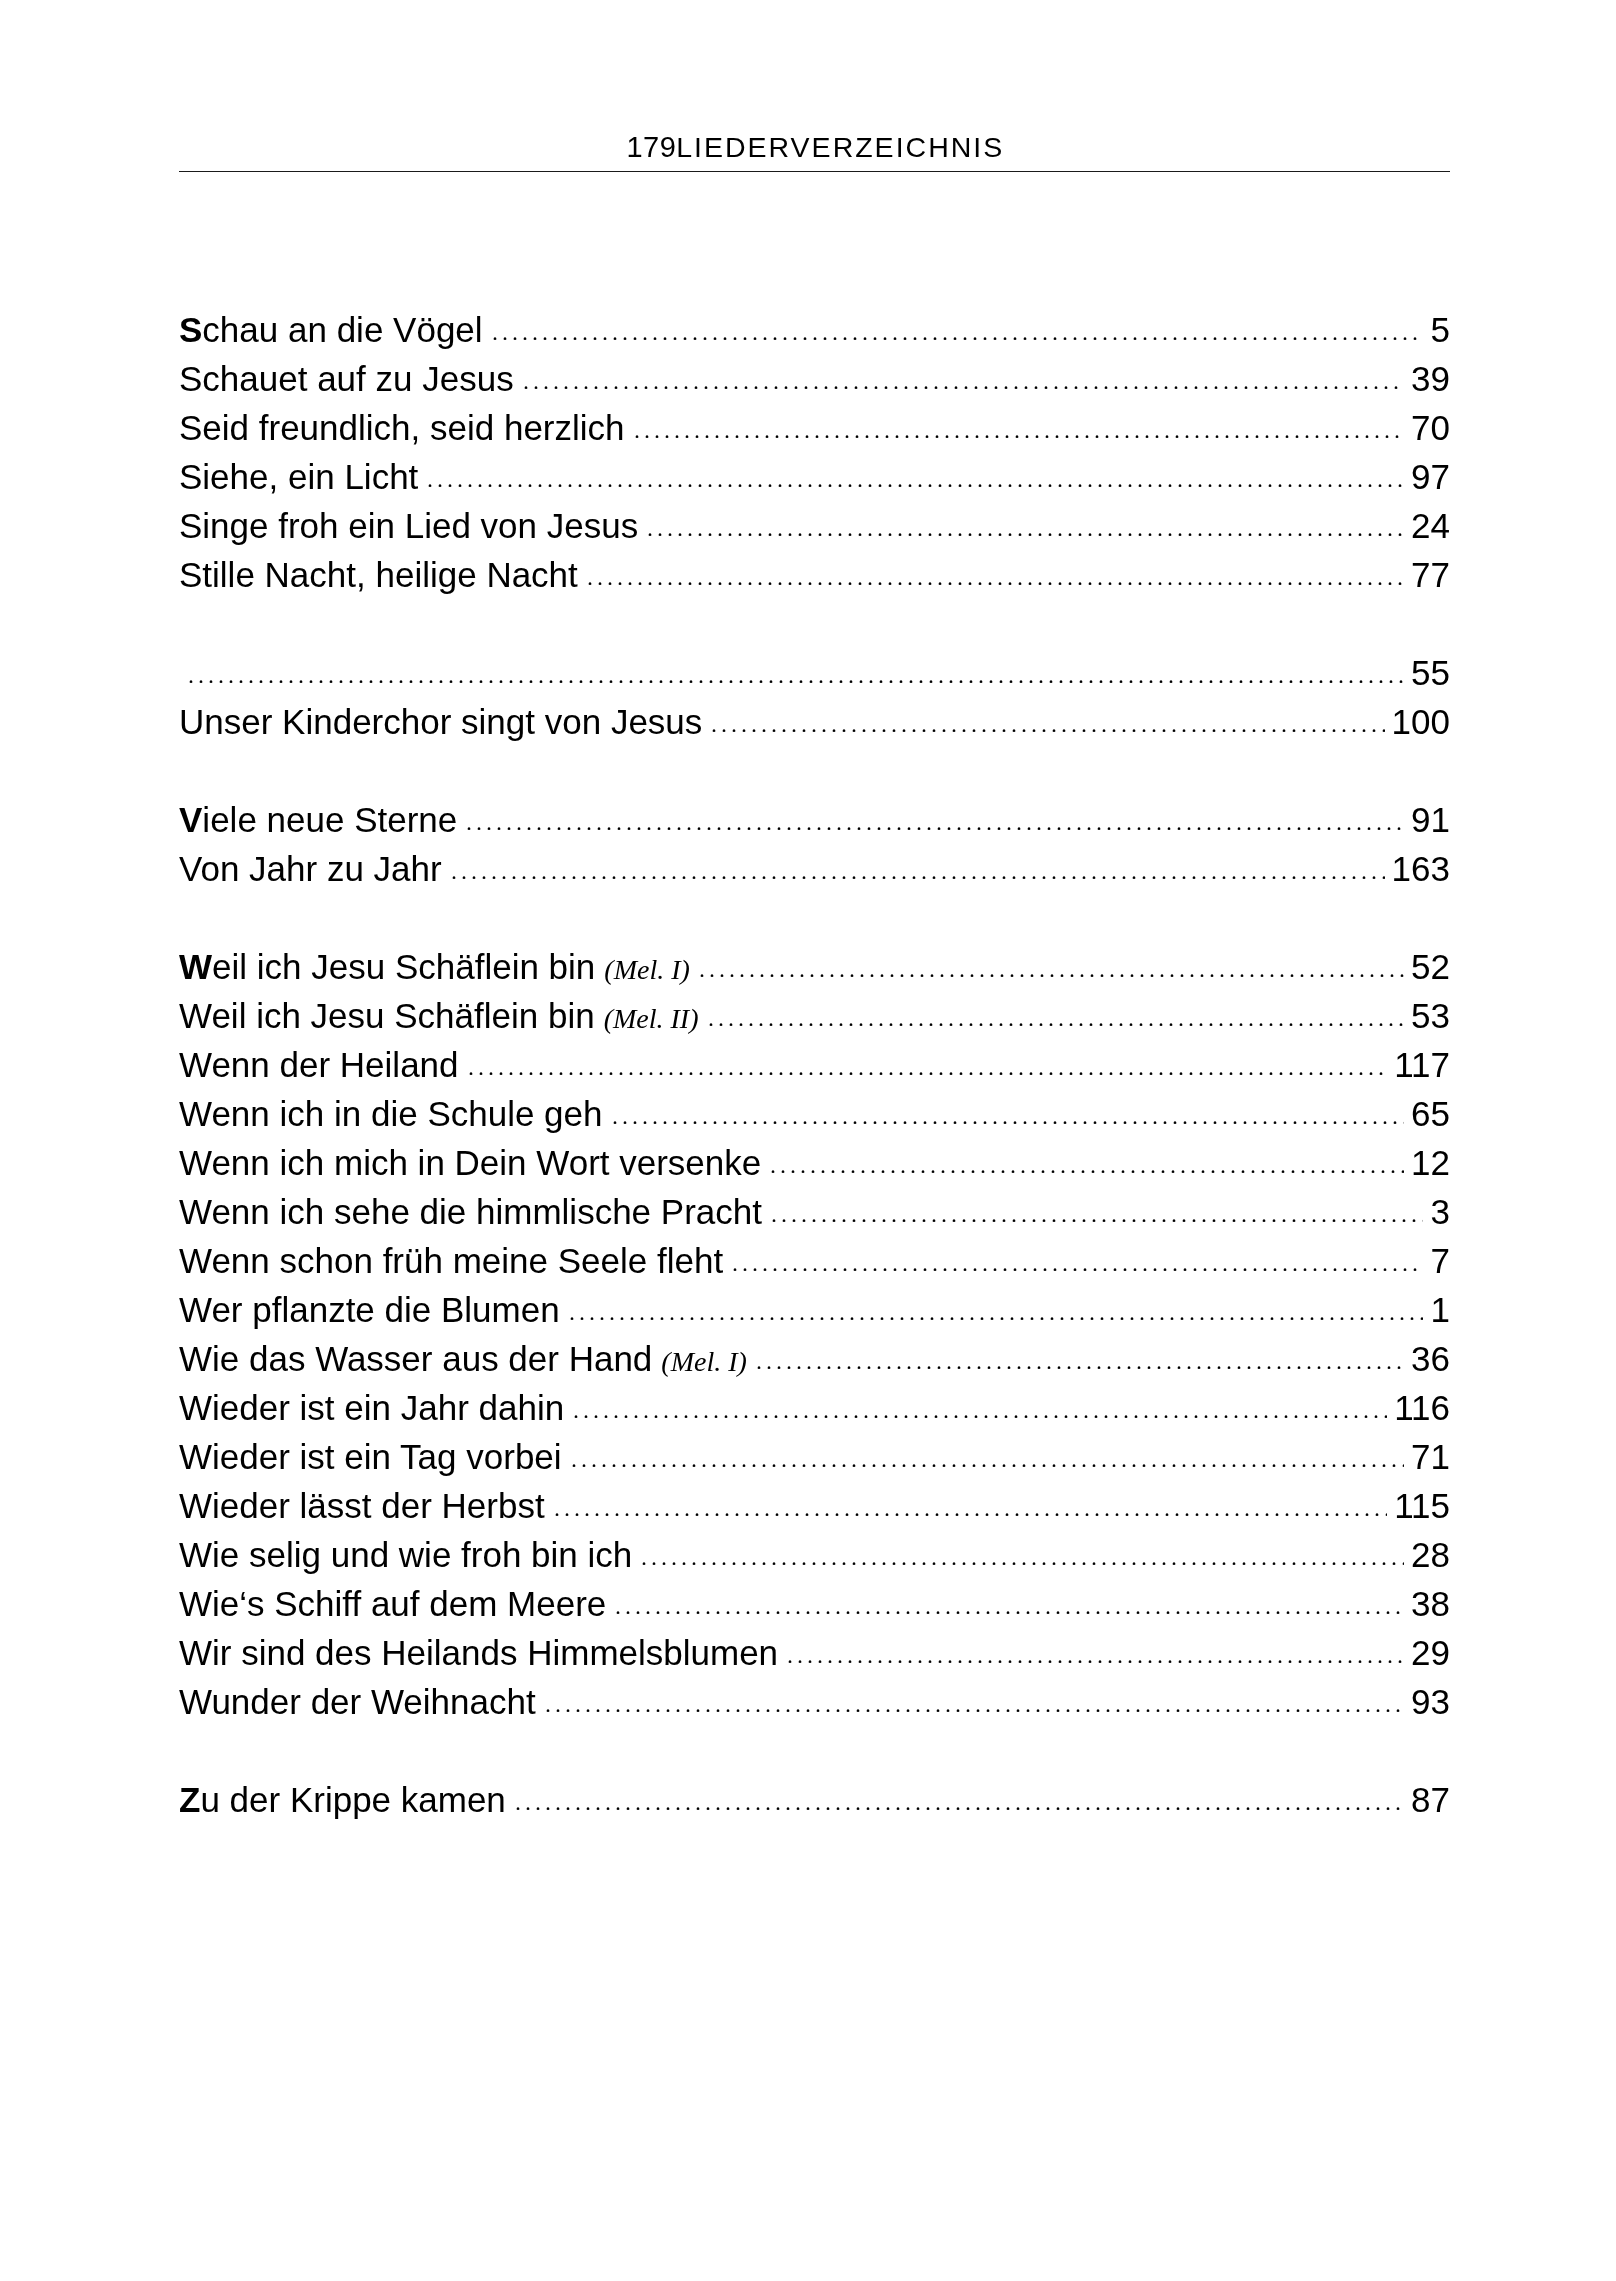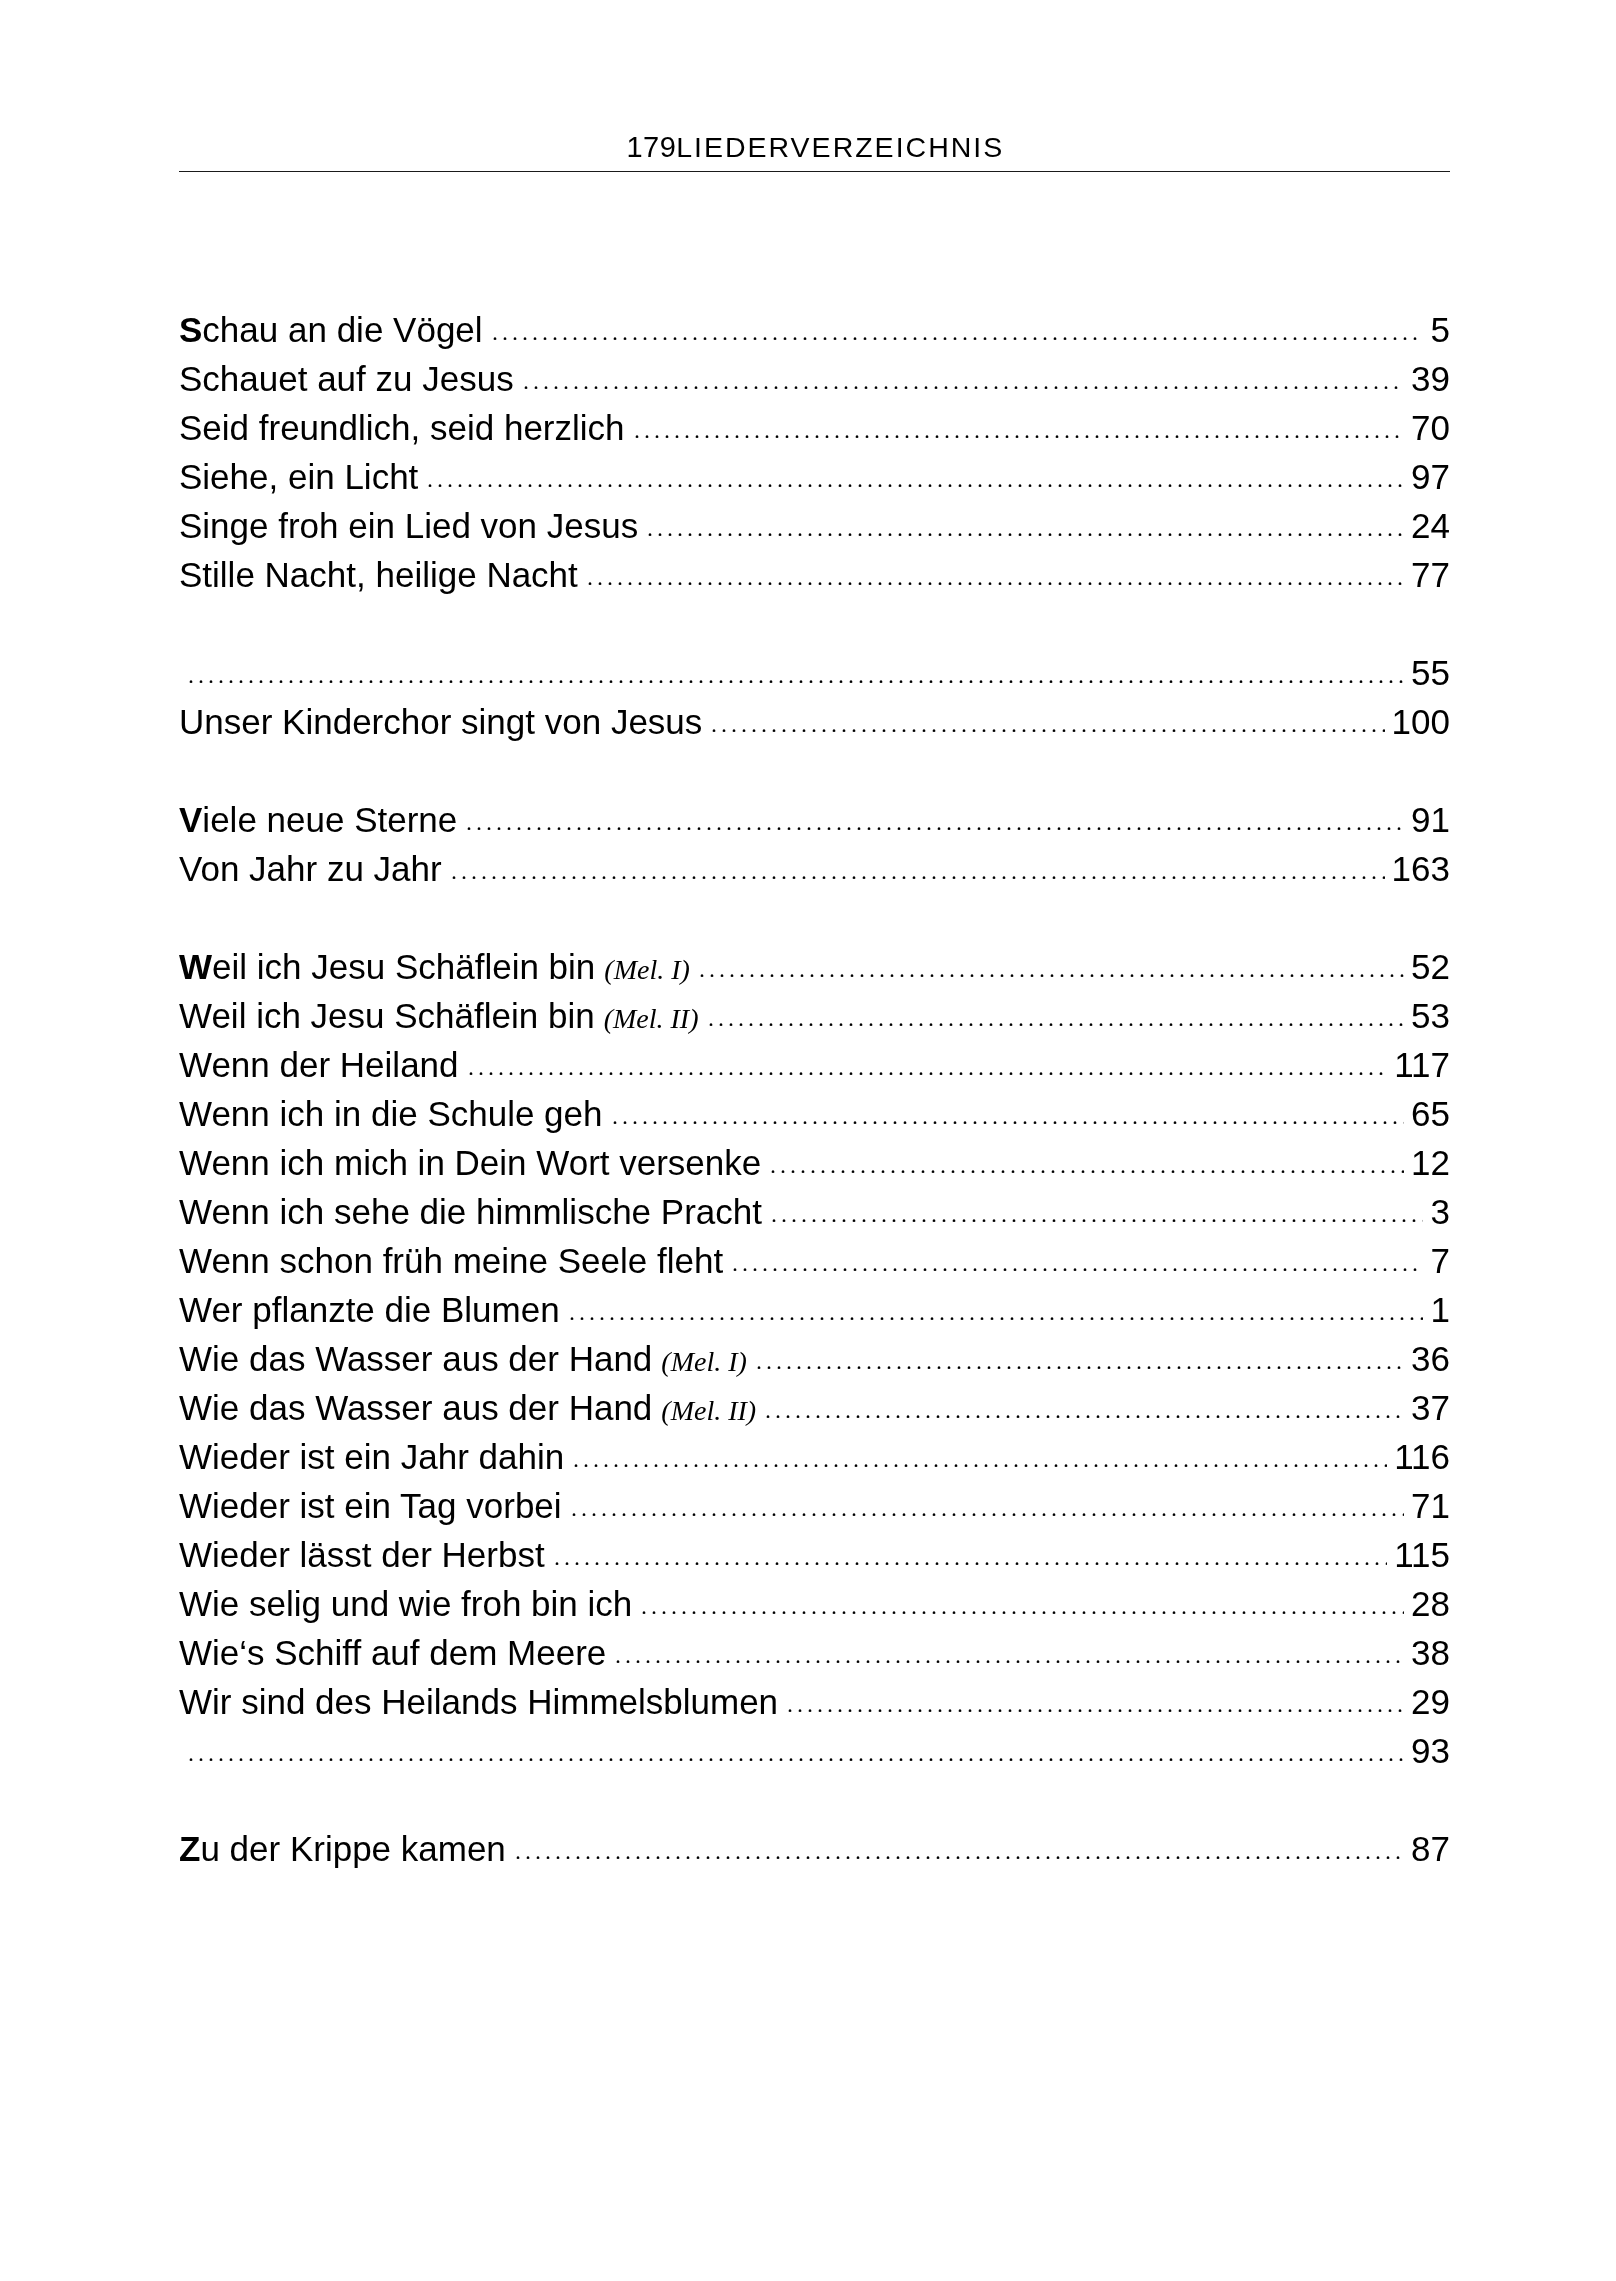--- a/index.html
+++ b/index.html
@@ -136,25 +136,20 @@
         <span class="title"><span>Wer pflanzte die Blumen</span></span>
         <span class="leader"></span>
         <span class="pg">1</span>
       </div>
       <div class="entry">
         <span class="title"><span>Wie das Wasser aus der Hand</span><span class="mel">(Mel. I)</span></span>
         <span class="leader"></span>
         <span class="pg">36</span>
       </div>
       <div class="entry">
-        <span class="title"><span>Wie das Wasser aus der Hand</span><span class="mel">(Mel. II)</span></span>
-        <span class="leader"></span>
-        <span class="pg">37</span>
-      </div>
-      <div class="entry">
         <span class="title"><span>Wieder ist ein Jahr dahin</span></span>
         <span class="leader"></span>
         <span class="pg">116</span>
       </div>
       <div class="entry">
         <span class="title"><span>Wieder ist ein Tag vorbei</span></span>
         <span class="leader"></span>
         <span class="pg">71</span>
       </div>
       <div class="entry">
@@ -171,20 +166,21 @@
         <span class="title"><span>Wie‘s Schiff auf dem Meere</span></span>
         <span class="leader"></span>
         <span class="pg">38</span>
       </div>
       <div class="entry">
         <span class="title"><span>Wir sind des Heilands Himmelsblumen</span></span>
         <span class="leader"></span>
         <span class="pg">29</span>
       </div>
       <div class="entry">
+        <span class="title"><span>Wunder der Weihnacht</span></span>
         <span class="leader"></span>
         <span class="pg">93</span>
       </div>
     </div>
     <div class="group">
       <div class="entry">
         <span class="title"><span class="initial">Z</span><span>u der Krippe kamen</span></span>
         <span class="leader"></span>
         <span class="pg">87</span>
       </div>

